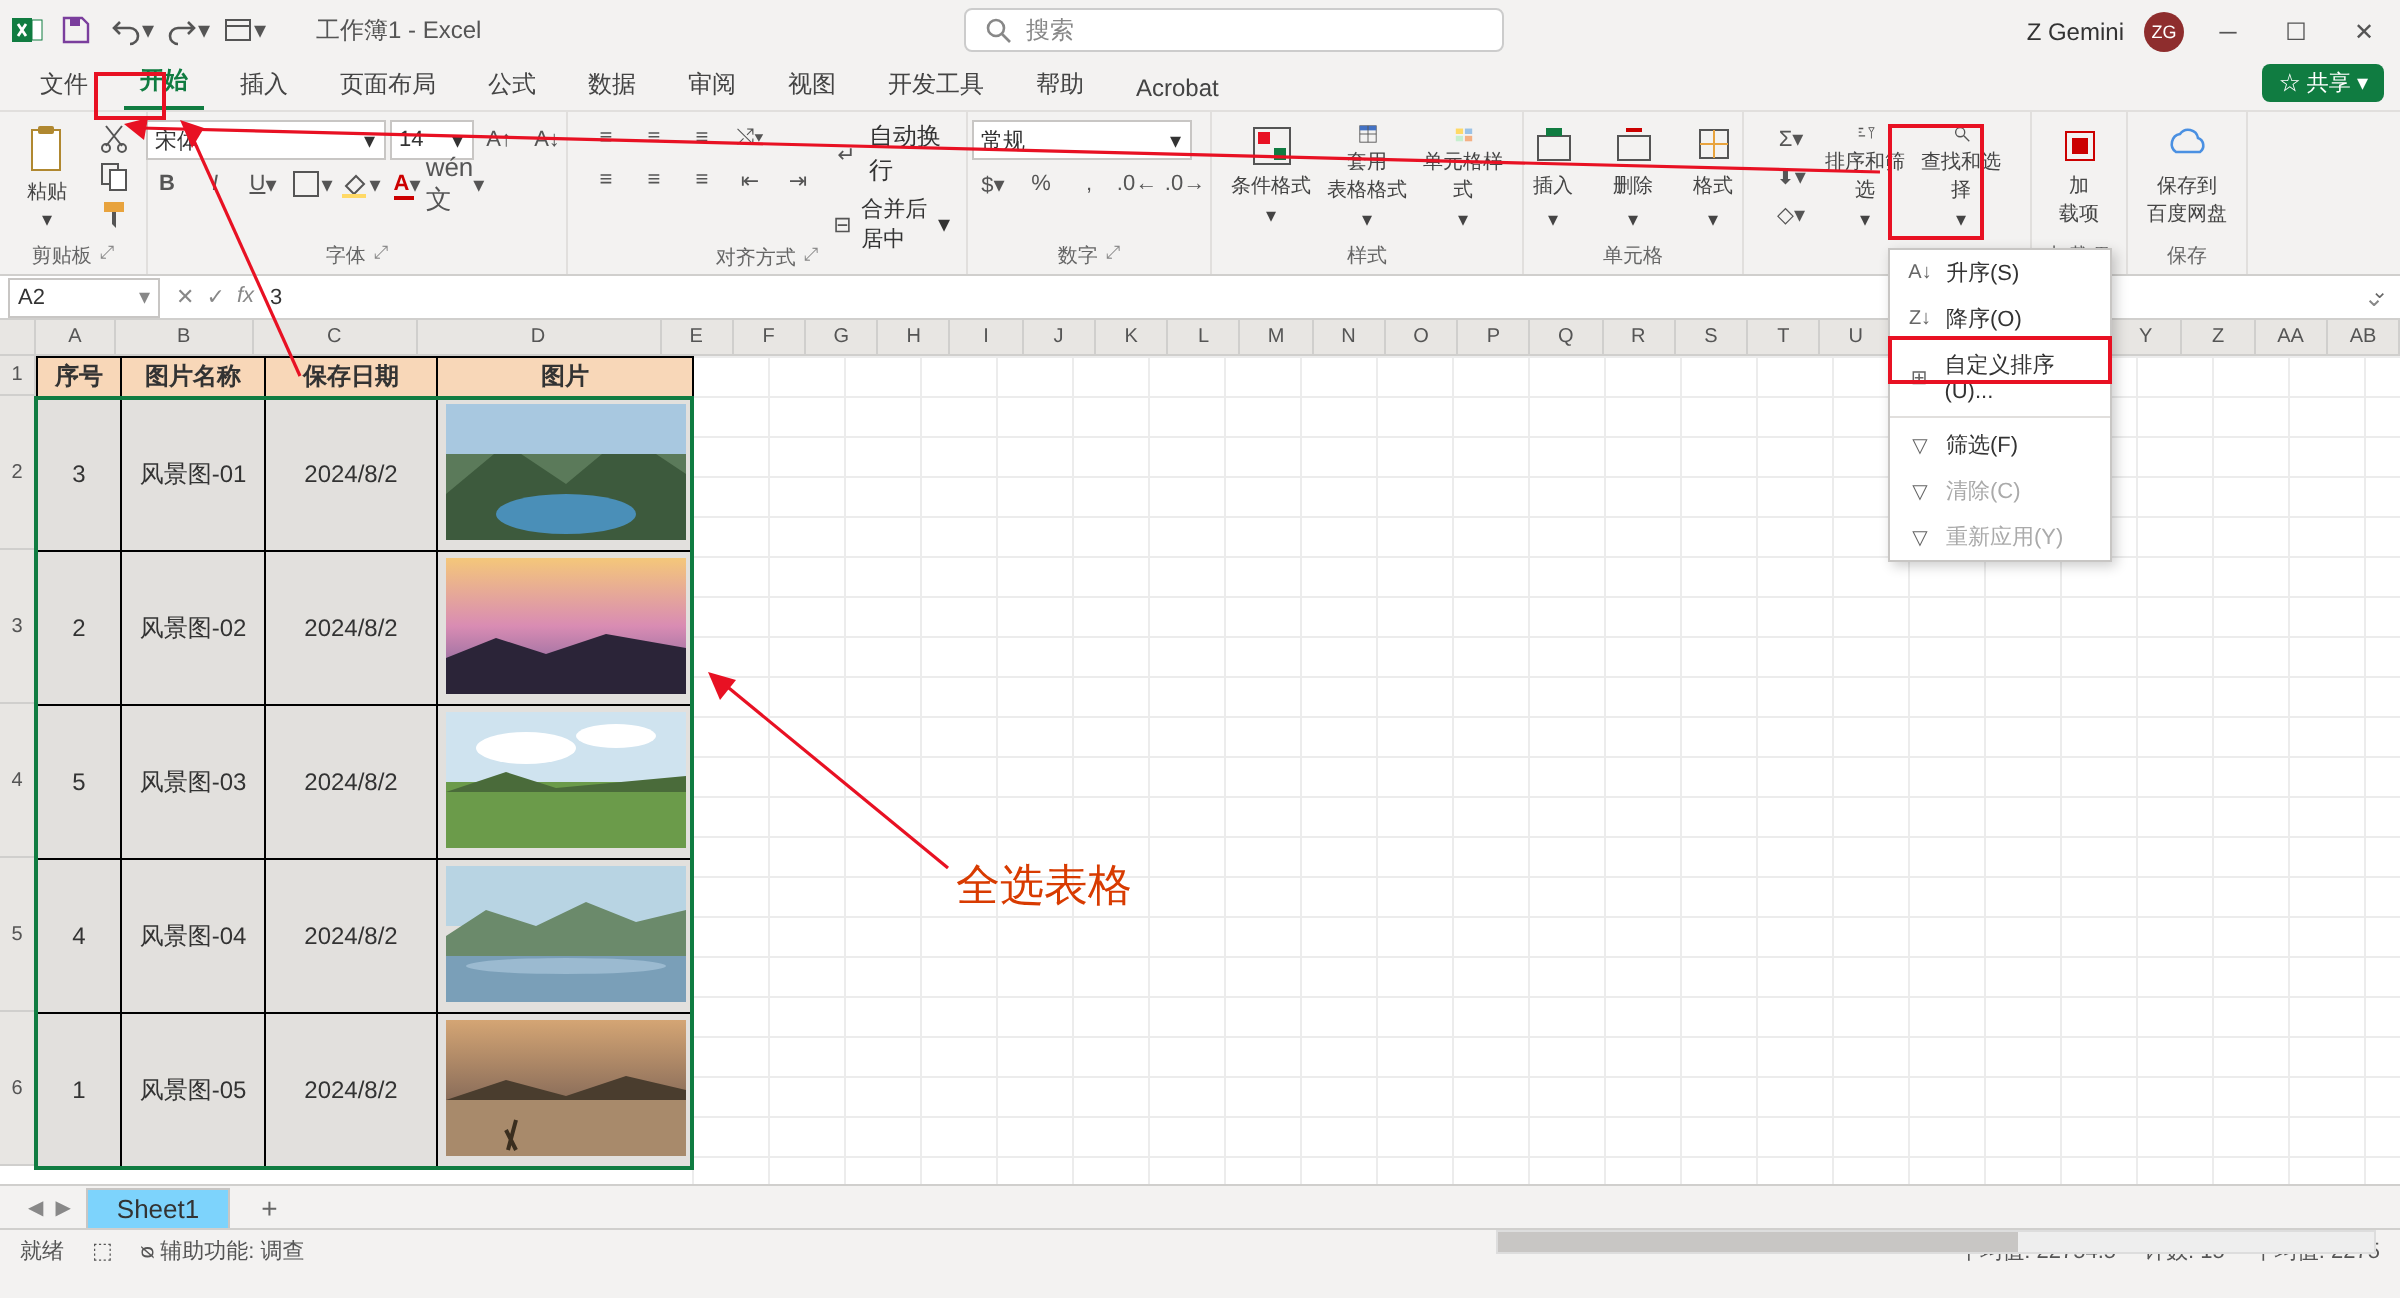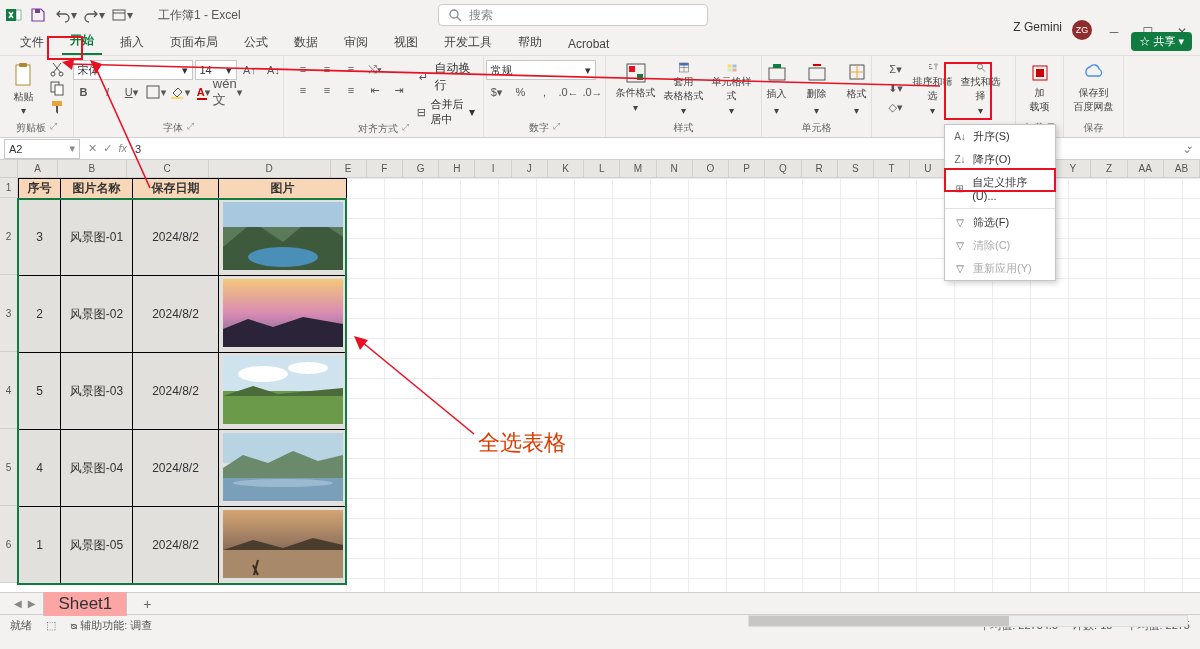--- a/index.html
+++ b/index.html
@@ -4,22 +4,22 @@
 <style>
   * { box-sizing: border-box; margin: 0; padding: 0; font-family: "Microsoft YaHei", "Segoe UI", sans-serif; }
   body { width: 1200px; height: 649px; background: #f3f2f1; font-size: 12px; color: #333; position: relative; overflow: hidden; }
 
   .titlebar { height: 30px; display: flex; align-items: center; background: #f3f2f1; padding-left: 6px; }
   .tb-left { display: flex; align-items: center; gap: 4px; }
   .tb-icon { width: 16px; height: 16px; }
   .excel-logo { color: #107c41; font-weight: bold; font-size: 14px; }
   .qat-btn { width: 24px; height: 24px; display: flex; align-items: center; justify-content: center; color: #555; cursor: pointer; }
   .tb-title { margin-left: 20px; font-size: 12px; color: #555; }
-  .searchbar { position: absolute; left: 438px; top: 4px; width: 270px; height: 22px; border: 1px solid #ccc; border-radius: 4px; display: flex; align-items: center; padding: 0 8px; background: #fff; color: #888; gap: 6px; }
-  .tb-right { position: absolute; right: 6px; top: 4px; display: flex; align-items: flex-start; gap: 10px; margin-top: 16px; }
+  .searchbar { position: absolute; left: 482px; top: 4px; width: 270px; height: 22px; border: 1px solid #ccc; border-radius: 4px; display: flex; align-items: center; padding: 0 8px; background: #fff; color: #888; gap: 6px; }
+  .tb-right { position: absolute; right: 6px; top: 4px; display: flex; align-items: center; gap: 10px; }
   .user-badge { width: 20px; height: 20px; border-radius: 50%; background: #8e2d2d; color: #fff; font-size: 9px; display: flex; align-items: center; justify-content: center; }
   .winbtn { width: 24px; height: 24px; display: flex; align-items: center; justify-content: center; color: #555; }
 
   .menubar { height: 26px; display: flex; align-items: flex-end; padding-left: 12px; gap: 10px; border-bottom: 1px solid #e1dfdd; position: relative; }
   .menu-tab { padding: 4px 8px; font-size: 12px; color: #444; cursor: pointer; }
   .menu-tab.active { border-bottom: 2px solid #107c41; color: #107c41; font-weight: 600; }
   .share-btn { position: absolute; right: 8px; top: 2px; background: #107c41; color: #fff; border-radius: 4px; padding: 2px 8px; font-size: 11px; }
 
   .ribbon { height: 82px; background: #f3f2f1; display: flex; border-bottom: 1px solid #d0cfcd; }
   .group { border-right: 1px solid #e1dfdd; padding: 4px 8px 2px; display: flex; flex-direction: column; justify-content: space-between; align-items: center; }
@@ -65,21 +65,21 @@
   .sort-menu { position: absolute; width: 112px; background: #fff; border: 1px solid #c8c6c4; box-shadow: 2px 2px 6px rgba(0,0,0,0.2); z-index: 50; }
   .sort-menu .mi { display: flex; align-items: center; gap: 6px; padding: 4px 8px; font-size: 11px; color: #333; }
   .sort-menu .mi.disabled { color: #aaa; }
   .sort-menu .mi .mico { width: 14px; height: 14px; display:flex; align-items:center; justify-content:center; font-size:10px; color:#666;}
   .sort-menu .sep { height: 1px; background: #e1dfdd; margin: 2px 0; }
 
   .redbox { position: absolute; border: 2px solid #e81123; pointer-events: none; z-index: 60; }
   .red-arrow { position: absolute; z-index: 55; }
 
   .tabstrip { height: 22px; background: #f3f2f1; border-top: 1px solid #d0cfcd; display: flex; align-items: center; padding-left: 14px; gap: 8px; }
-  .sheet-tab { background: #fca5a5; border: 1px solid #c8c6c4; border-bottom: none; padding: 2px 14px; font-size: 17px; }
+  .sheet-tab { background: #7dd3fc; border: 1px solid #c8c6c4; border-bottom: none; padding: 2px 14px; font-size: 13px; }
   .tab-nav { color:#888; font-size:10px; display:flex; gap:6px;}
   .plus-tab { color: #666; font-size: 14px; padding: 0 8px; }
   .hscroll { position:absolute; right:12px; height:12px; bottom:22px; width:440px; background:#eee; border:1px solid #ddd;}
   .hscroll-thumb { position:absolute; left:0; top:0; height:10px; width:260px; background:#c8c6c4;}
 
   .statusbar { height: 22px; background: #f3f2f1; border-top: 1px solid #d0cfcd; display: flex; align-items: center; padding: 0 10px; font-size: 11px; color: #555; justify-content: space-between; }
   .sb-left { display: flex; gap: 14px; align-items: center; }
   .sb-right { display: flex; gap: 14px; align-items: center; }
 
   .annotation { position: absolute; color: #d83b01; font-size: 22px; z-index: 56; }

